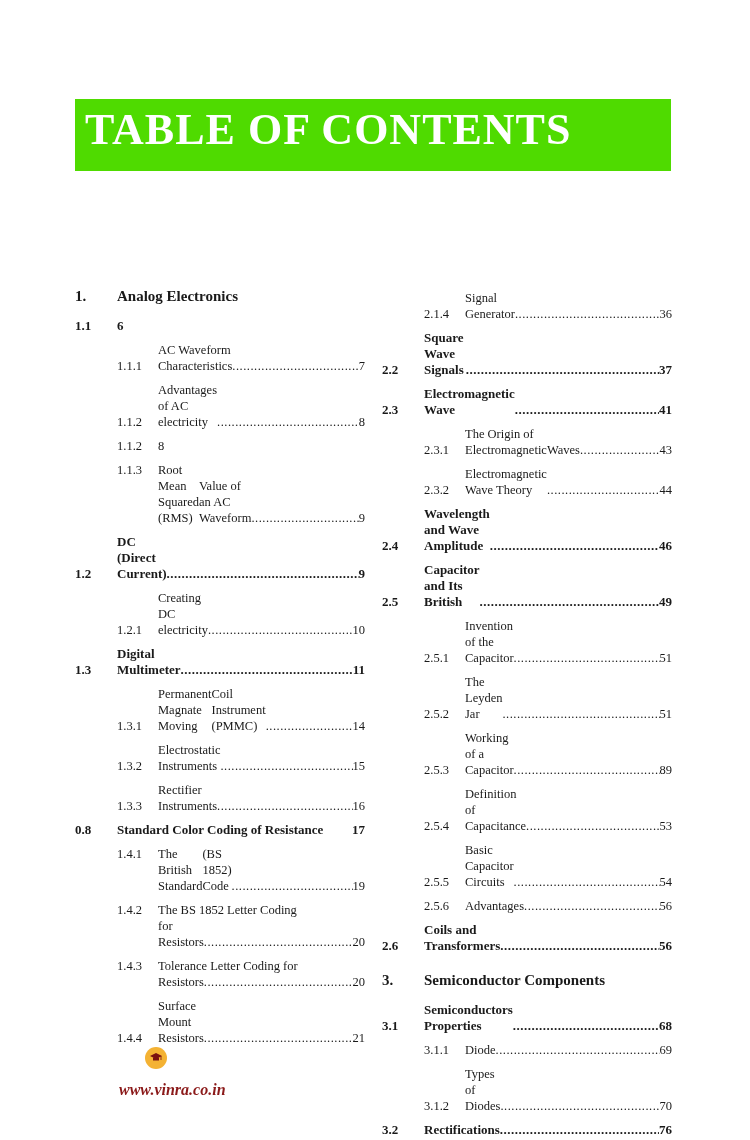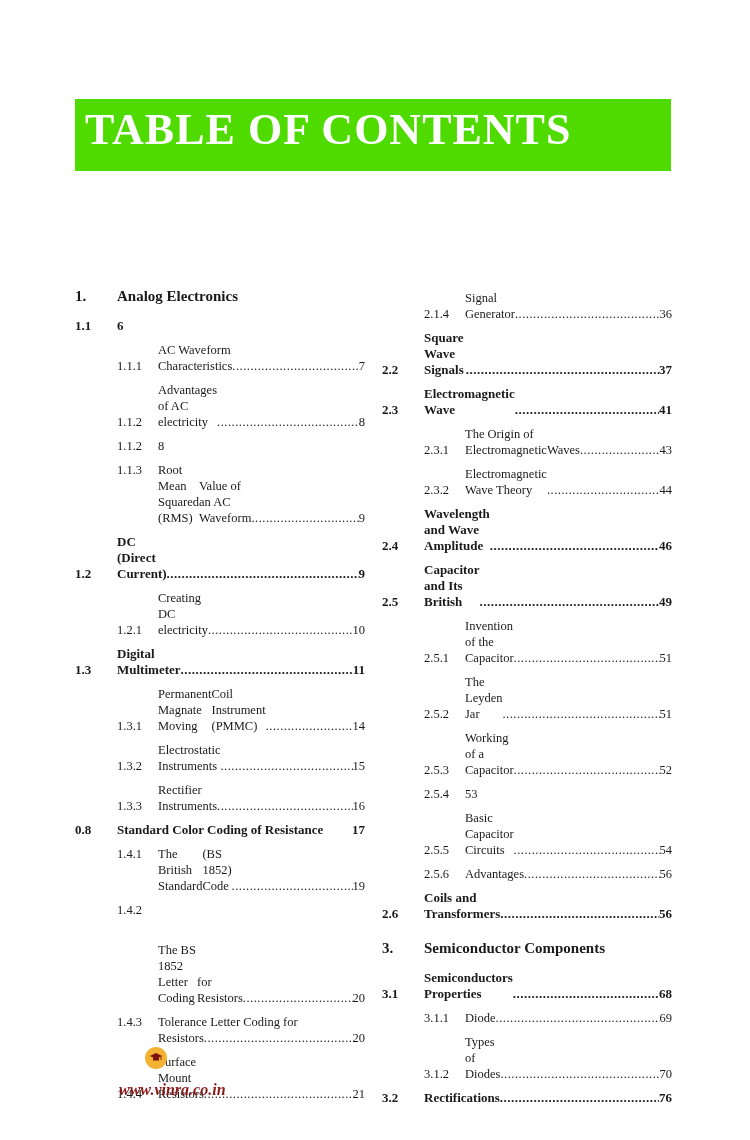--- a/index.html
+++ b/index.html
@@ -151,21 +151,21 @@
       <span class="ml">The British Standard</span>
       <span class="title-wrap">
           <span class="title-text">(BS 1852) Code</span>
           <span class="leader"></span>
           <span class="page">19</span>
         </span>
     </span>
   </div>
   <div class="row sub" style="align-items:flex-start;">
     <span class="num">1.4.2</span>
-    <span style="flex:1 1 auto;display:flex;min-width:0;margin-top:40px;">
+    <span style="flex:1 1 auto;display:flex;flex-direction:column;min-width:0;">
       <span class="ml">The BS 1852 Letter Coding</span>
       <span class="title-wrap">
           <span class="title-text">for Resistors</span>
           <span class="leader"></span>
           <span class="page">20</span>
         </span>
     </span>
   </div>
   <div class="row sub" style="align-items:flex-start;">
     <span class="num">1.4.3</span>
@@ -265,24 +265,28 @@
         <span class="leader"></span>
       </span>
     <span class="page">51</span>
   </div>
   <div class="row sub">
     <span class="num">2.5.3</span>
     <span class="title-wrap">
         <span class="title-text">Working of a Capacitor</span>
         <span class="leader"></span>
       </span>
-    <span class="page">52</span>
+    <span class="page">89</span>
   </div>
   <div class="row sub">
     <span class="num">2.5.4</span>
+    <span class="title-wrap">
+        <span class="title-text">Definition of Capacitance</span>
+        <span class="leader"></span>
+      </span>
     <span class="page">53</span>
   </div>
   <div class="row sub">
     <span class="num">2.5.5</span>
     <span class="title-wrap">
         <span class="title-text">Basic Capacitor Circuits</span>
         <span class="leader"></span>
       </span>
     <span class="page">54</span>
   </div>

